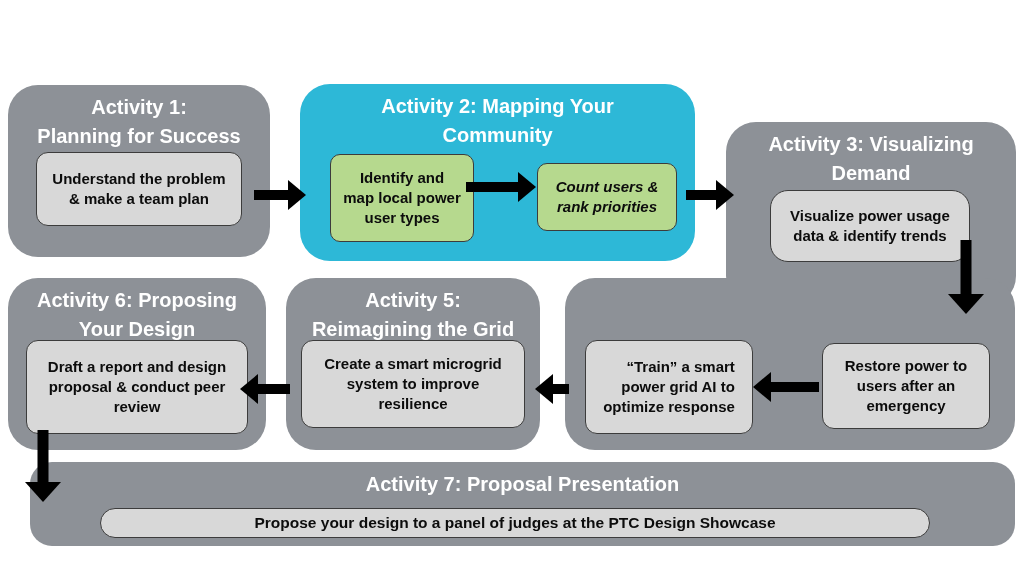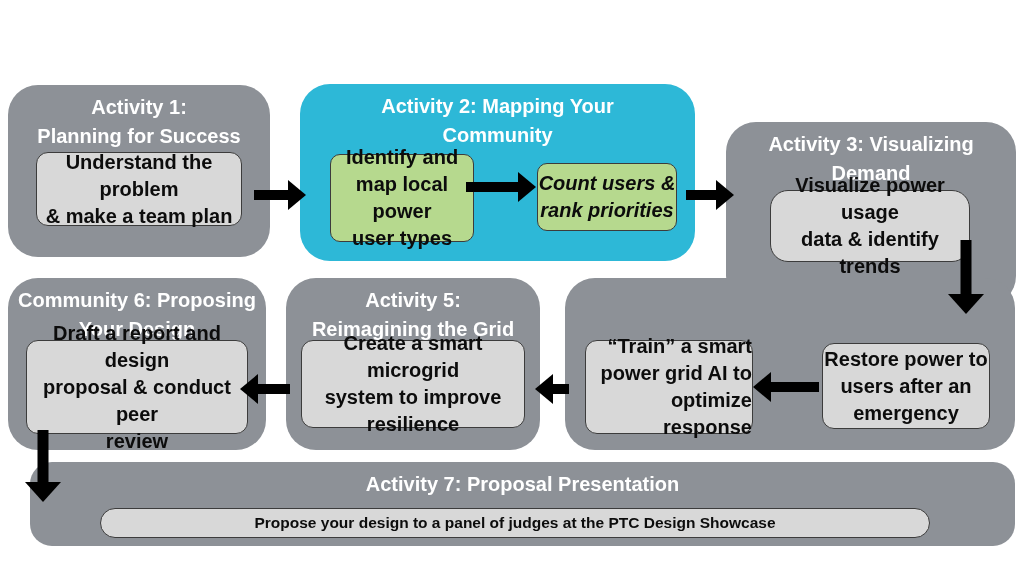--- a/index.html
+++ b/index.html
@@ -16,21 +16,21 @@
   .card-title {
     position:absolute; left:0; right:0; top:8px;
     text-align:center; color:#ffffff;
     font-size:20px; font-weight:700; line-height:1.45;
     white-space:pre-line;
   }
 
   .step {
     position:absolute; display:flex; align-items:center; justify-content:center;
     text-align:center; font-weight:700; color:#0c0c0c;
-    font-size:20px; line-height:1.35; white-space:pre-line;
+    font-size:15px; line-height:1.35; white-space:pre-line;
     border:1.5px solid #3c3c3c;
   }
   .step.gray-step  { background:var(--step-gray,#d8d8d8);  border-radius:12px; }
   .step.green-step { background:var(--step-green,#b6d98e); border-radius:10px; }
   .step.pill       { background:var(--step-gray,#d8d8d8);  border-radius:16px; font-size:15.5px; }
 
   
   .arrow { position:absolute; z-index:6; }
   .arrow .stem { position:absolute; background:var(--arrow,#000000); }
   .arrow .head { position:absolute; width:0; height:0; }
@@ -73,21 +73,21 @@
   </section>
 
   <section class="card gray" style="left:726px; top:85px; width:290px; height:184px;margin-top:37px;">
     <h2 class="card-title">Activity 3: Visualizing
 Demand</h2>
     <div class="step gray-step" style="left:44px; top:68px; width:200px; height:72px;border-radius:18px;">Visualize power usage
 data &amp; identify trends</div>
   </section>
 
   <section class="card gray" style="left:8px; top:278px; width:258px; height:172px;">
-    <h2 class="card-title">Community 6: Proposing
+    <h2 class="card-title">Activity 6: Proposing
 Your Design</h2>
     <div class="step gray-step" style="left:18px; top:62px; width:222px; height:94px;">Draft a report and design
 proposal &amp; conduct peer
 review</div>
   </section>
 
   <section class="card gray" style="left:286px; top:278px; width:254px; height:172px;text-decoration:underline;">
     <h2 class="card-title">Activity 5:
 Reimagining the Grid</h2>
     <div class="step gray-step" style="left:15px; top:62px; width:224px; height:88px;">Create a smart microgrid

